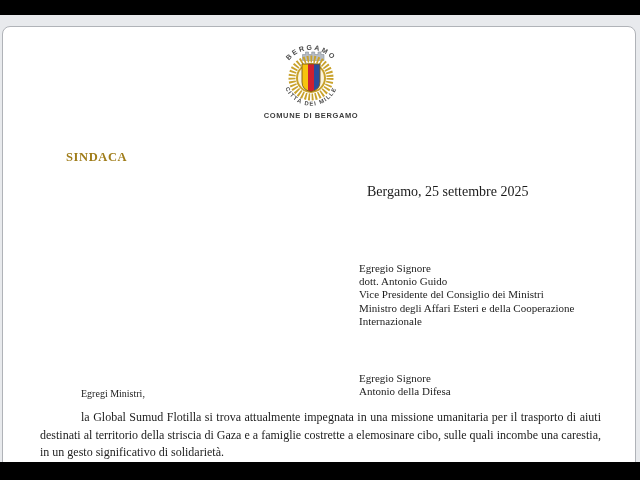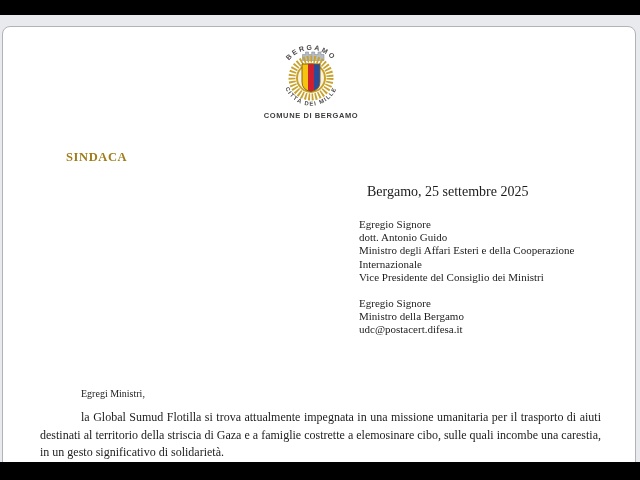--- a/index.html
+++ b/index.html
@@ -85,21 +85,21 @@
 
   .recipients {
     position: absolute;
     left: 359px;
     top: 218px;
     width: 242px;
     font-size: 11px;
     line-height: 13.2px;
     color: #1c1c1c;
   }
-  .recipient-block { margin-bottom: 13px; }
+  .recipient-block { margin-bottom: 13px; margin-top: 44px; }
 
   .salutation {
     position: absolute;
     left: 81px;
     top: 388px;
     font-size: 10px;
     color: #1c1c1c;
   }
 
   .body-paragraph {
@@ -162,27 +162,26 @@
     <div class="org-name">COMUNE DI BERGAMO</div>
 
     <div class="role-label" style="color: rgb(160, 125, 26);">SINDACA</div>
 
     <div class="dateline">Bergamo, 25 settembre 2025</div>
 
     <div class="recipients">
         <div class="recipient-block">
           <div class="recipient-line">Egregio Signore</div>
           <div class="recipient-line">dott. Antonio Guido</div>
+          <div class="recipient-line">Vice Presidente del Consiglio dei Ministri</div>
           <div class="recipient-line">Ministro degli Affari Esteri e della Cooperazione Internazionale</div>
-          <div class="recipient-line">Vice Presidente del Consiglio dei Ministri</div>
         </div>
         <div class="recipient-block">
           <div class="recipient-line">Egregio Signore</div>
-          <div class="recipient-line">Ministro della Bergamo</div>
-          <div class="recipient-line">udc@postacert.difesa.it</div>
+          <div class="recipient-line">Antonio della Difesa</div>
         </div>
       </div>
 
     <div class="salutation">Egregi Ministri,</div>
 
     <div class="body-paragraph">la Global Sumud Flotilla si trova attualmente impegnata in una missione umanitaria per il trasporto di aiuti destinati al territorio della striscia di Gaza e a famiglie costrette a elemosinare cibo, sulle quali incombe una carestia, in un gesto significativo di solidarietà.</div>
 
   </div>
 
   <div class="letterbox bottom"></div>

